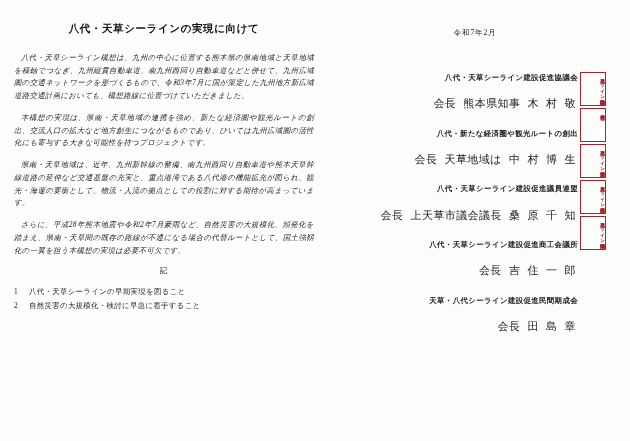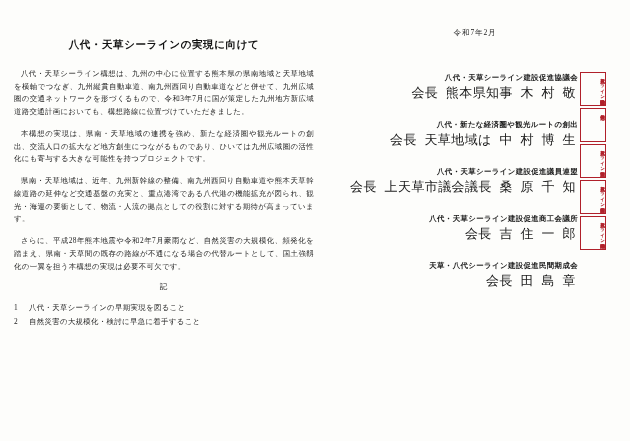--- a/index.html
+++ b/index.html
@@ -28,33 +28,34 @@
     top: 20px;
     width: 300px;
     height: 400px;
   }
   .doc-title {
     text-align: center;
     font-size: 10.5px;
     font-weight: bold;
     letter-spacing: 0.6px;
     color: #111;
-    margin-top: 18px;
+    margin-top: 2px;
     margin-bottom: 16px;
   }
   .body-para {
     font-size: 7.4px;
     line-height: 1.72;
     letter-spacing: 0.35px;
     text-align: justify;
     margin: 0 0 9px 0;
     color: #1d1d1d;
   }
   .body-para.indent {
     text-indent: 7px;
+    font-style: italic;
   }
   .ki-mark {
     text-align: center;
     font-size: 7.6px;
     letter-spacing: 1px;
     margin: 6px 0 9px 0;
   }
   .item-list {
     margin: 0;
     padding: 0;
@@ -98,25 +99,25 @@
     text-align: right;
   }
   .signer .org {
     font-size: 7.4px;
     letter-spacing: 0.4px;
     line-height: 1.5;
     white-space: nowrap;
     font-weight: bold;
   }
   .signer .person {
-    font-size: 13px;
+    font-size: 11px;
     letter-spacing: 0.4px;
     line-height: 1.6;
     white-space: nowrap;
-    margin-top: 0;
+    margin-top: 12px;
   }
   .signer .person .role {
     margin-right: 4px;
   }
   .signer .person .name {
     letter-spacing: 2.4px;
   }
 
   
   .seal-col {

